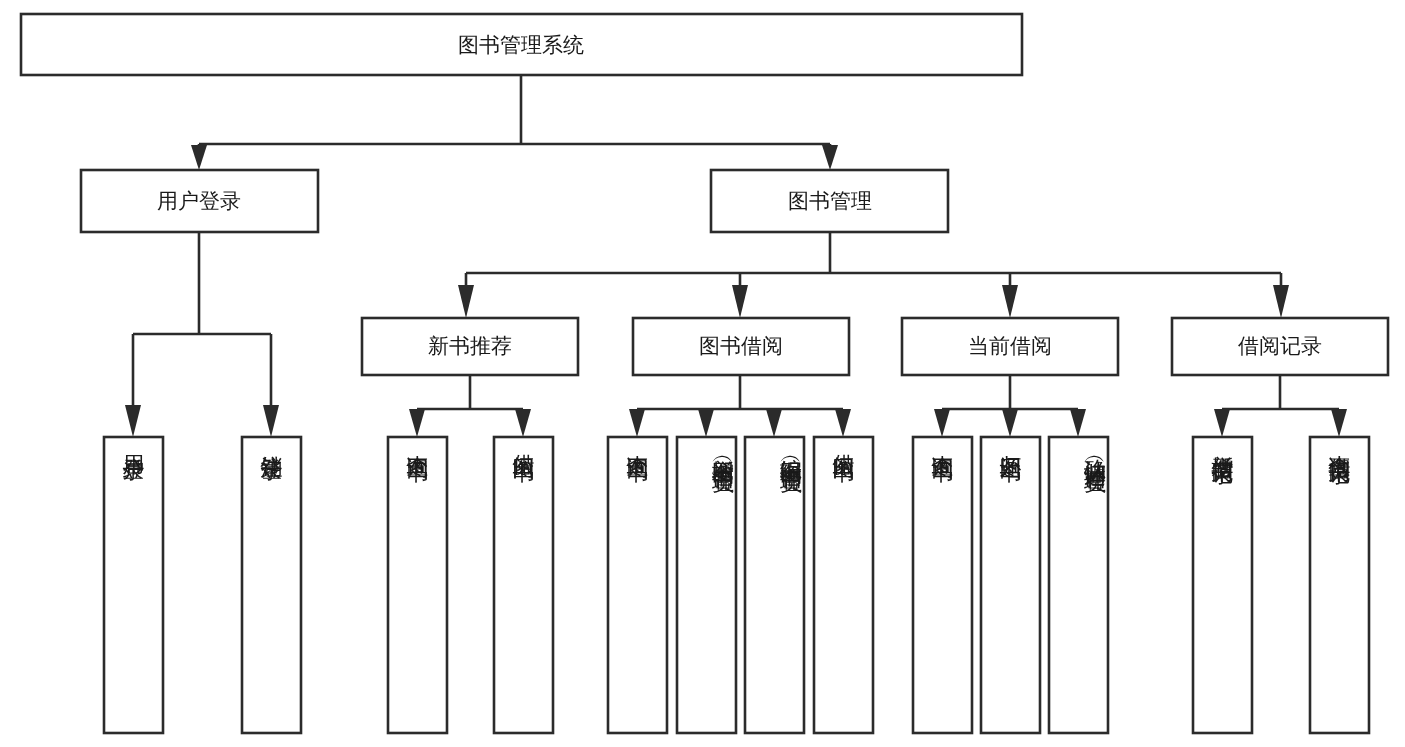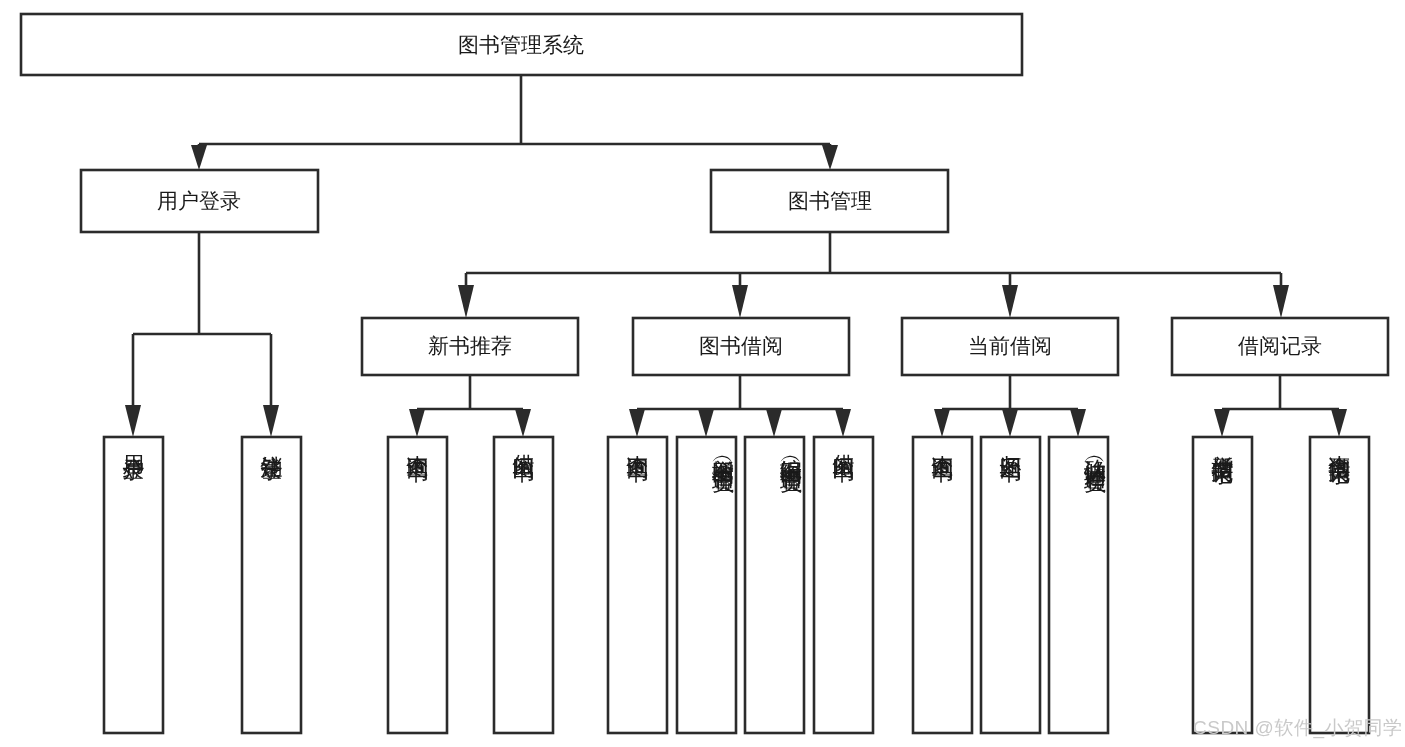--- a/index.html
+++ b/index.html
@@ -227,15 +227,14 @@
   <div class="vlabel top" style="left:745px; top:441px; width:59px; height:292px;">编辑图书（管理员）</div>
   <div class="vlabel center" style="left:814px; top:437px; width:59px; height:296px;">借阅图书</div>
 
   <div class="vlabel center" style="left:913px; top:437px; width:59px; height:296px;">查询图书</div>
   <div class="vlabel center" style="left:981px; top:437px; width:59px; height:296px;">归还图书</div>
   <div class="vlabel top" style="left:1049px; top:441px; width:59px; height:292px;">确认归还（管理员）</div>
 
   <div class="vlabel center" style="left:1193px; top:437px; width:59px; height:296px;">新增借阅记录</div>
   <div class="vlabel center" style="left:1310px; top:437px; width:59px; height:296px;">查询借阅记录</div>
 
-  <div class="watermark" style="left:1193px; top:715px;">CSDN @软件_小贺同学</div>
 
 </div>
 
 </body></html>

